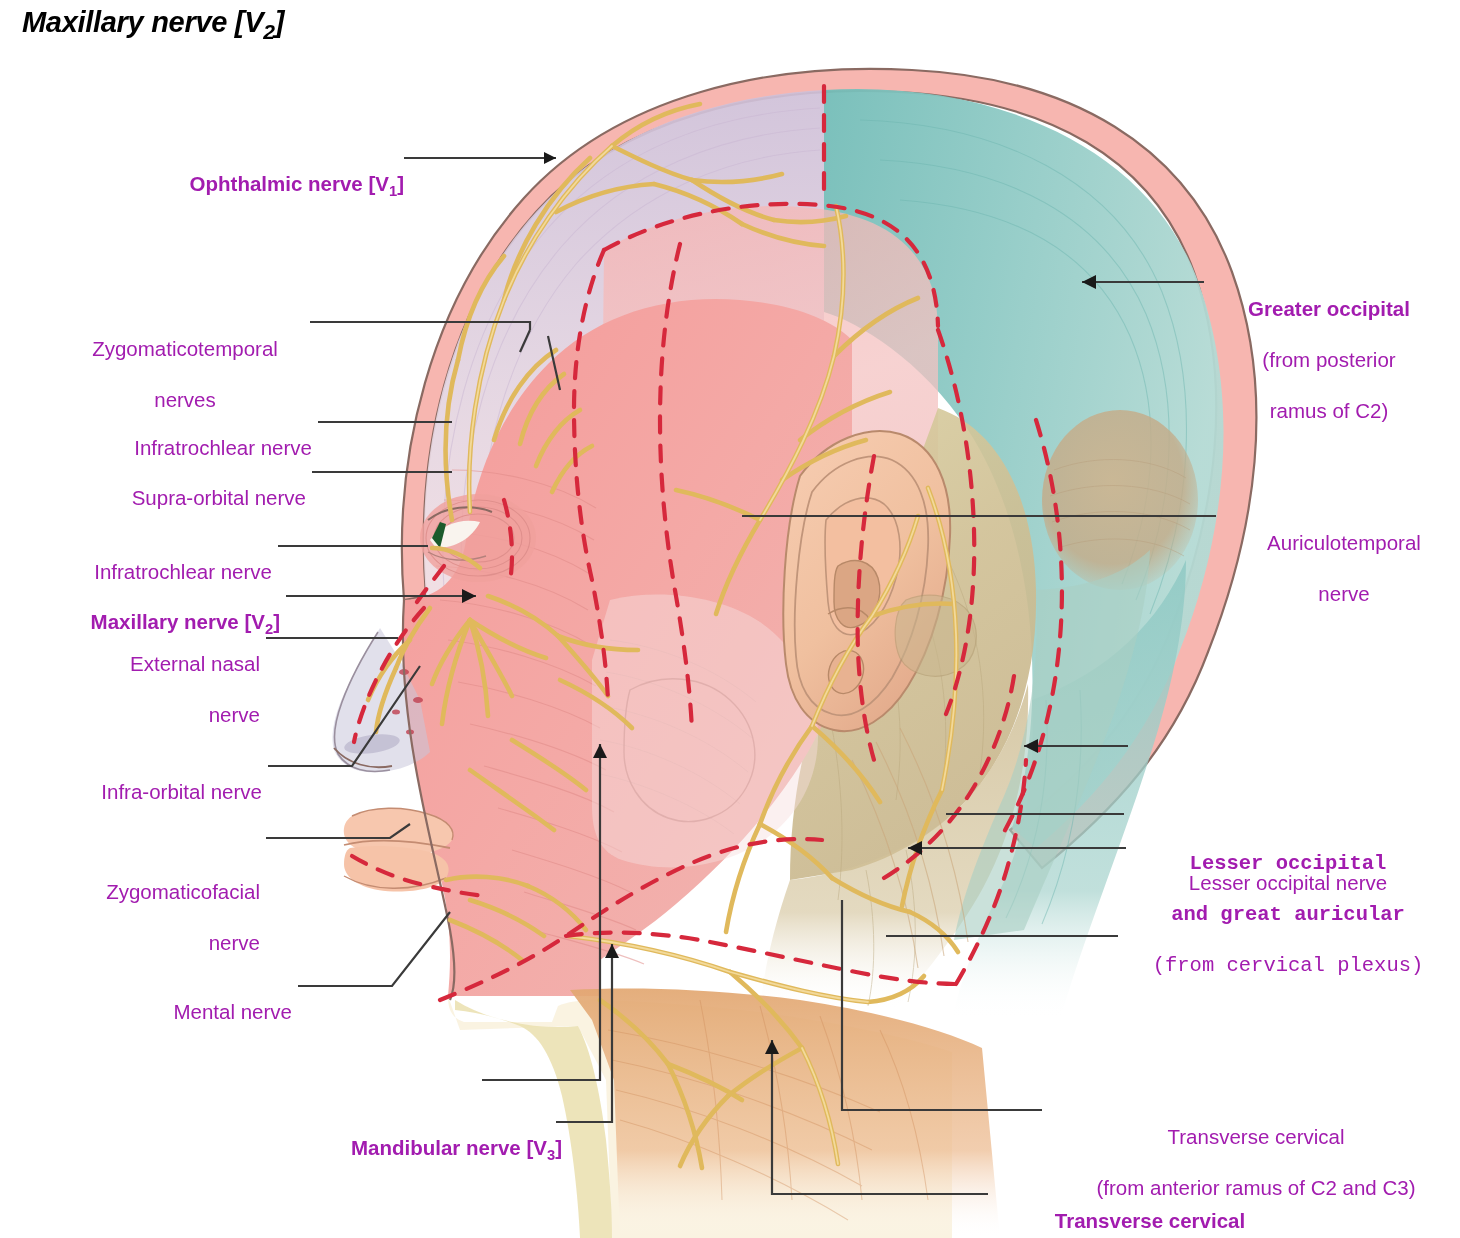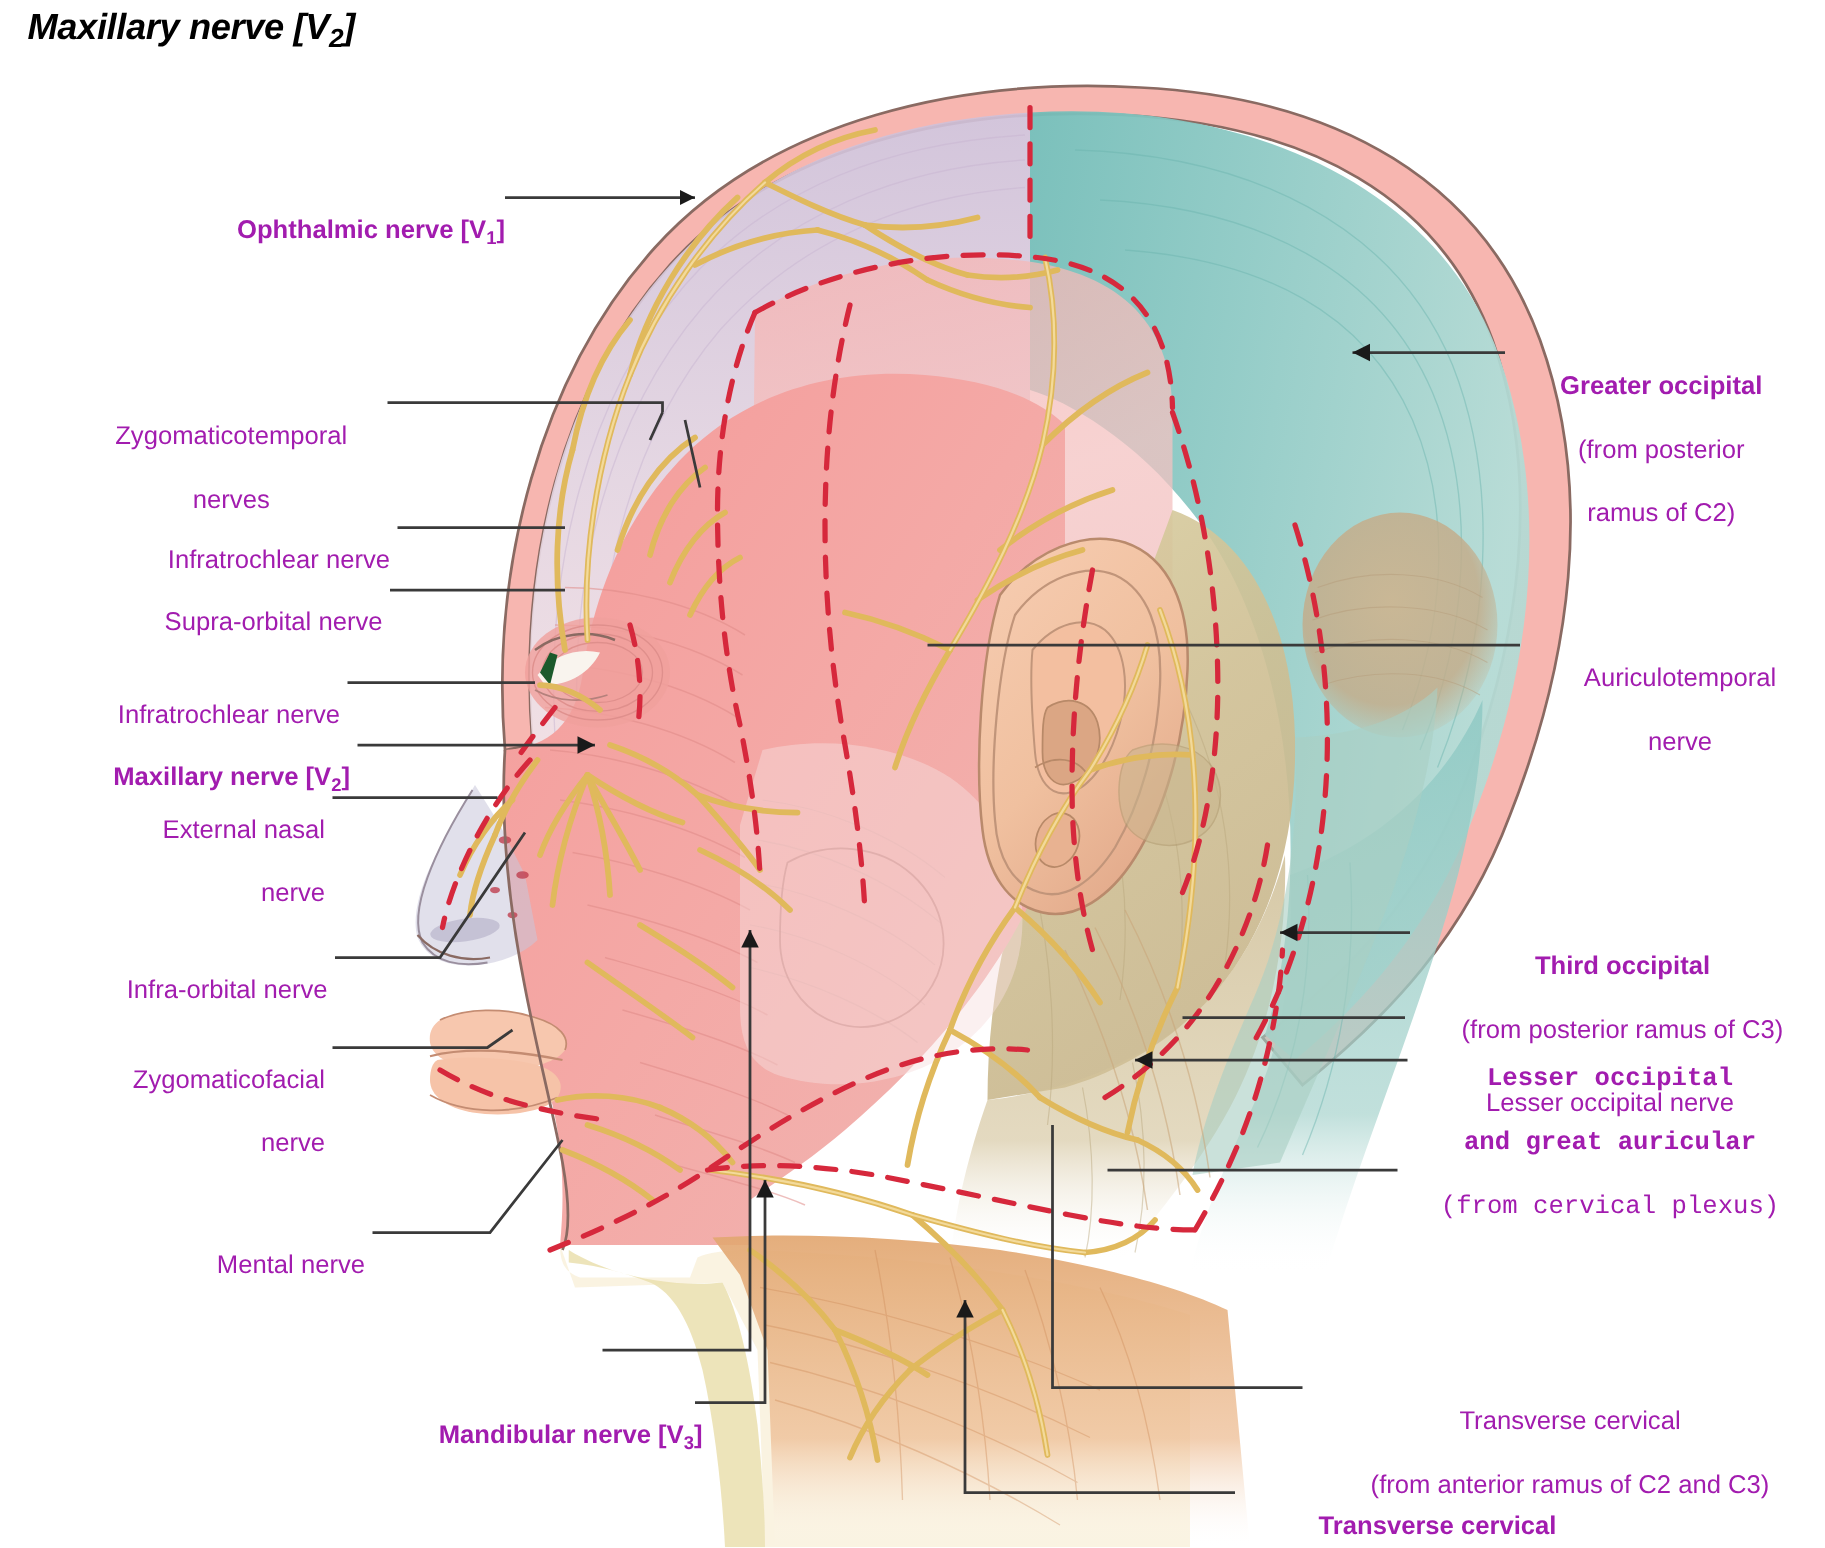--- a/index.html
+++ b/index.html
@@ -648,21 +648,21 @@
 
   <div class="lbl r" style="left:60px; top:625px; width:200px;">
     <span>External nasal</span><br>
     <span>nerve</span>
   </div>
 
   <div class="lbl r" style="left:40px; top:753px; width:222px;">
     <span>Infra-orbital nerve</span>
   </div>
 
-  <div class="lbl r" style="left:40px; top:825px; width:220px;">
+  <div class="lbl r" style="left:40px; top:853px; width:220px;">
     <span>Zygomaticofacial</span><br>
     <span>nerve</span>
   </div>
 
   <div class="lbl r" style="left:100px; top:973px; width:192px;">
     <span>Mental nerve</span>
   </div>
 
 
   <div class="lbl b r" style="left:300px; top:1109px; width:262px;">
@@ -673,24 +673,20 @@
     <span class="b" style="font-weight:bold;">Greater occipital</span><br>
     <span class="plain">(from posterior</span><br>
     <span class="plain">ramus of C2)</span>
   </div>
 
   <div class="lbl l" style="left:1228px; top:504px; width:232px;">
     <span>Auriculotemporal</span><br>
     <span>nerve</span>
   </div>
 
-  <div class="lbl l" style="left:1138px; top:734px; width:320px;">
-    <span style="font-weight:bold;">Third occipital</span><br>
-    <span>(from posterior ramus of C3)</span>
-  </div>
 
   <div class="lbl l" style="left:1138px; top:844px; width:300px;">
     <span>Lesser occipital nerve</span>
   </div>
 
   <div class="lbl l" style="left:1138px; top:825px; width:300px;font-family:Liberation Mono, monospace;">
     <span style="font-weight:bold;">Lesser occipital</span><br>
     <span style="font-weight:bold;">and great auricular</span><br>
     <span>(from cervical plexus)</span>
   </div>

